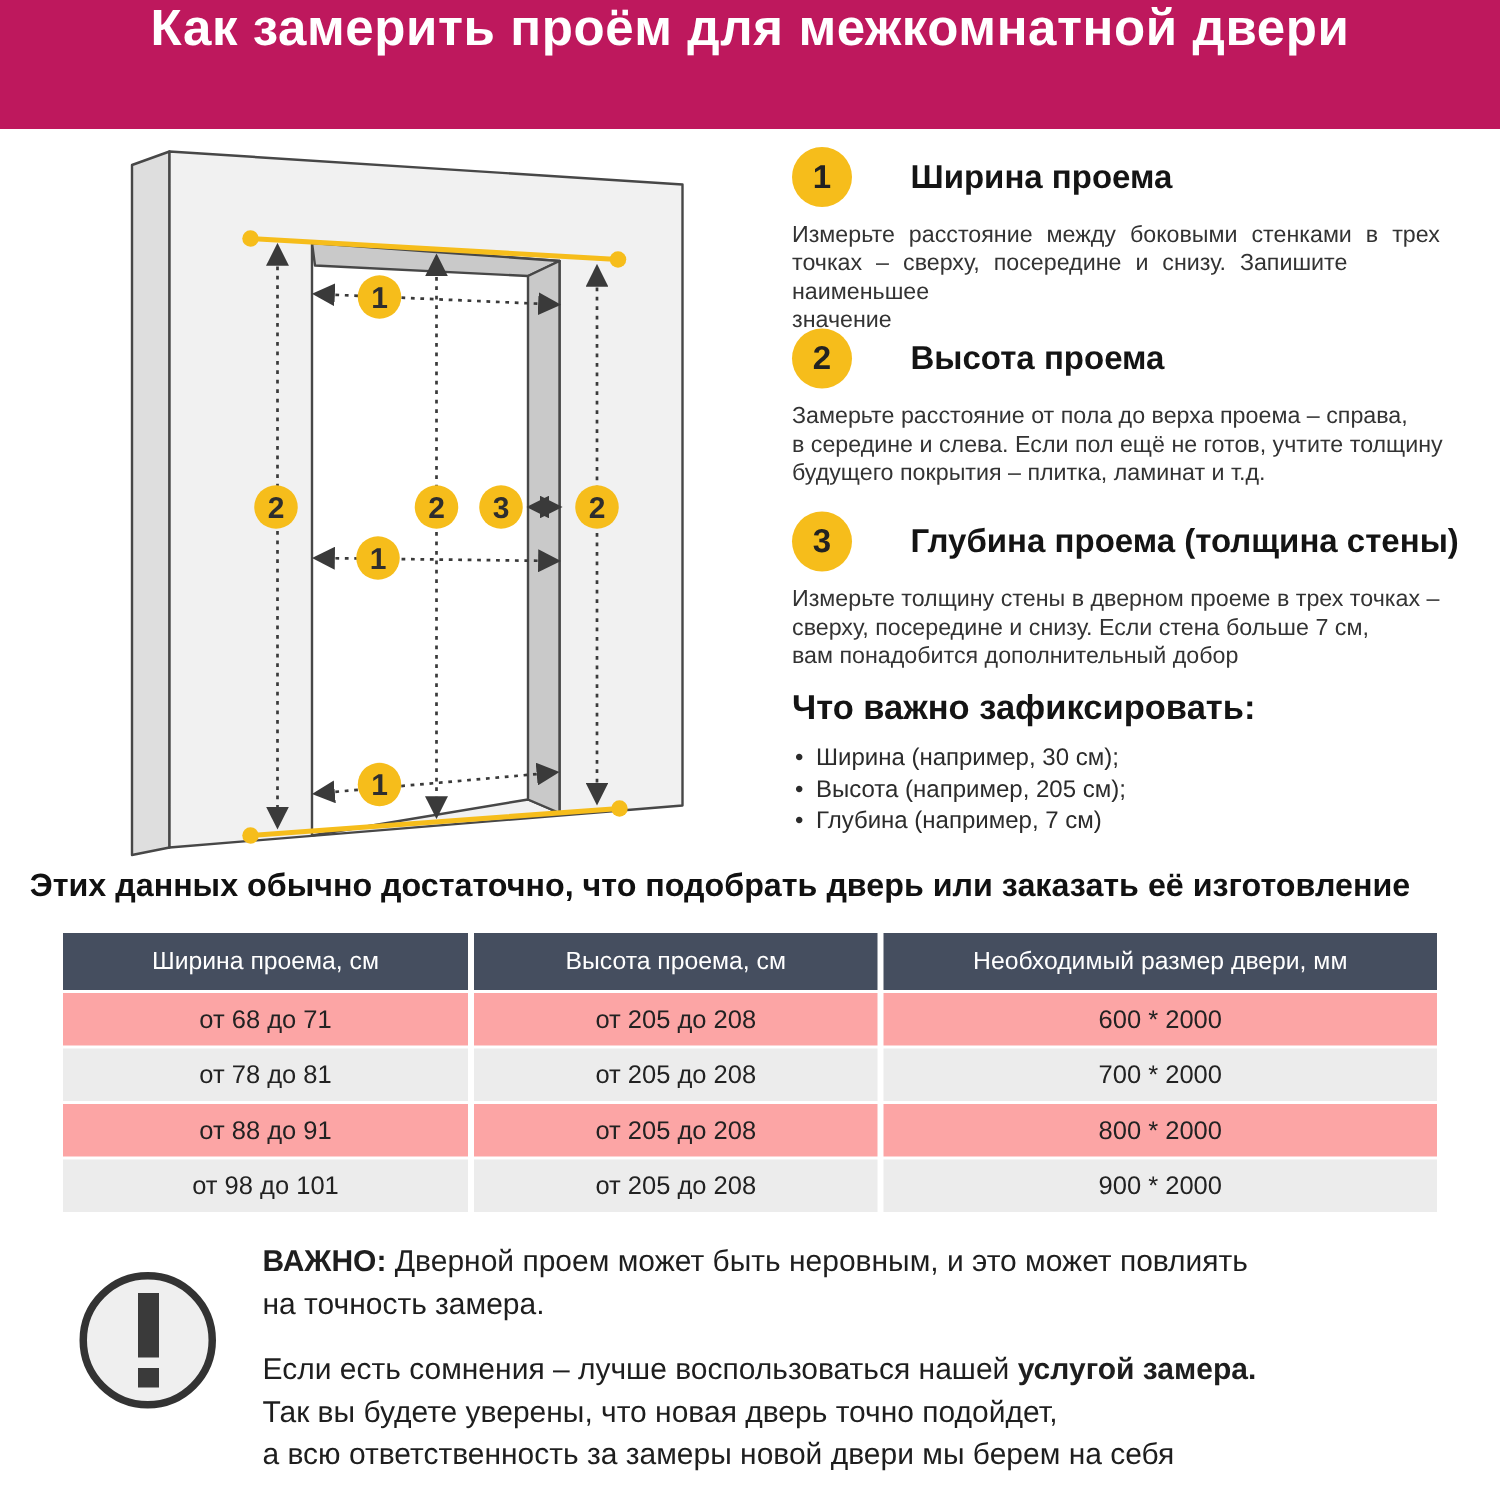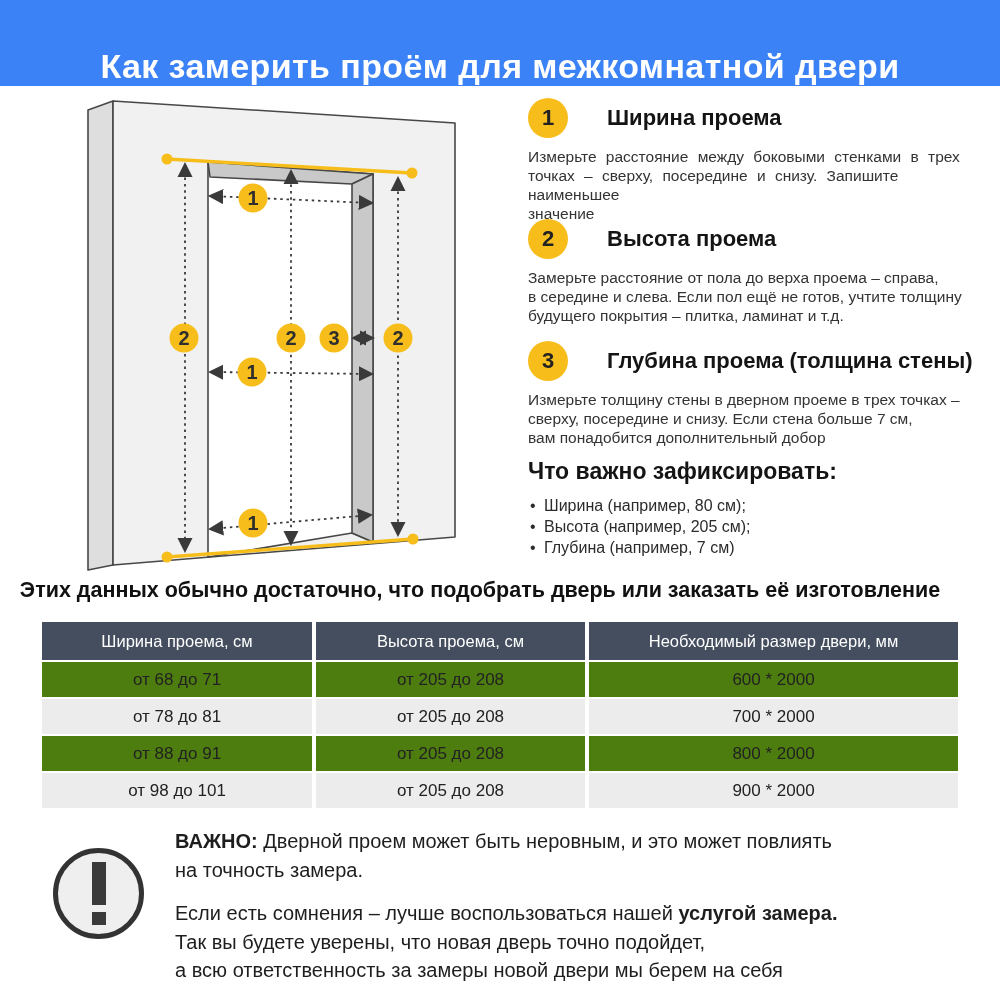--- a/index.html
+++ b/index.html
@@ -4,21 +4,21 @@
 <style>
   * { margin:0; padding:0; box-sizing:border-box; }
   body { background:#fff; }
   .page {
     position:relative; width:1000px; height:1000px; background:#ffffff;
     font-family:"Liberation Sans","DejaVu Sans",sans-serif; color:#222; overflow:hidden;
   }
   
   .hdr {
     position:absolute; left:0; top:0; width:1000px; height:86px;
-    background:#3b82f6; display:flex; align-items:flex-end; justify-content:center;
+    background:#be185d; display:flex; align-items:flex-start; justify-content:center;
   }
   .hdr h1 { color:#fff; font-size:34px; font-weight:bold; letter-spacing:.4px; white-space:nowrap; }
   
   .diagram { position:absolute; left:0; top:0; }
   .wallfront { fill:#F1F1F1; stroke:#474747; stroke-width:1.6; stroke-linejoin:round; }
   .wallside  { fill:#DEDEDE; stroke:#474747; stroke-width:1.6; stroke-linejoin:round; }
   .opening   { fill:#FFFFFF; stroke:#474747; stroke-width:1.6; stroke-linejoin:round; }
   .reveal    { fill:#C9C9C9; stroke:#474747; stroke-width:1.6; stroke-linejoin:round; }
   .dash { stroke:#3A3A3A; stroke-width:1.8; fill:none; stroke-dasharray:2.5 3.8; }
   .yline { stroke:#F6BD1B; stroke-width:3.4; fill:none; stroke-linecap:round; }
@@ -54,21 +54,21 @@
   .trow { display:grid; grid-template-columns:270px 269px 369px; column-gap:4px; margin-top:2px; }
   .trow:first-child { margin-top:0; }
   .th {
     height:38px; background:#454E5F; color:#fff; font-size:16.5px; font-weight:500;
     display:flex; align-items:center; justify-content:center;
   }
   .td {
     height:35px; font-size:17px; font-weight:500; color:#222;
     display:flex; align-items:center; justify-content:center;
   }
-  .rowA .td { background:#4d7c0f; }
+  .rowA .td { background:#fca5a5; }
   .rowB .td { background:#ECECEC; }
   
   .imp-icon {
     position:absolute; left:53px; top:848px; width:91px; height:91px;
     border:5px solid #333; border-radius:50%; background:#EFEFEF;
     display:flex; flex-direction:column; align-items:center; justify-content:center; gap:7px;
   }
   .excl-bar { width:14px; height:43px; background:#3A3A3A; }
   .excl-dot { width:14px; height:13px; background:#3A3A3A; }
   .imp-text { position:absolute; left:175px; top:827px; width:805px; }
@@ -169,21 +169,21 @@
       <h2 class="step-title">Глубина проема (толщина стены)</h2>
     </div>
     <p class="step-body">Измерьте толщину стены в дверном проеме в трех точках –
 сверху, посередине и снизу. Если стена больше 7 см,
 вам понадобится дополнительный добор</p>
   </section>
 
   <section class="checklist" style="top:458px">
     <h3>Что важно зафиксировать:</h3>
     <ul>
-      <li>Ширина (например, 80 см);</li>
+      <li>Ширина (например, 30 см);</li>
       <li>Высота (например, 205 см);</li>
       <li>Глубина (например, 7 см)</li>
     </ul>
   </section>
 
   <div class="subtitle">Этих данных обычно достаточно, что подобрать дверь или заказать её изготовление</div>
 
   <div class="tbl">
     <div class="trow">
       <div class="th">Ширина проема, см</div>

